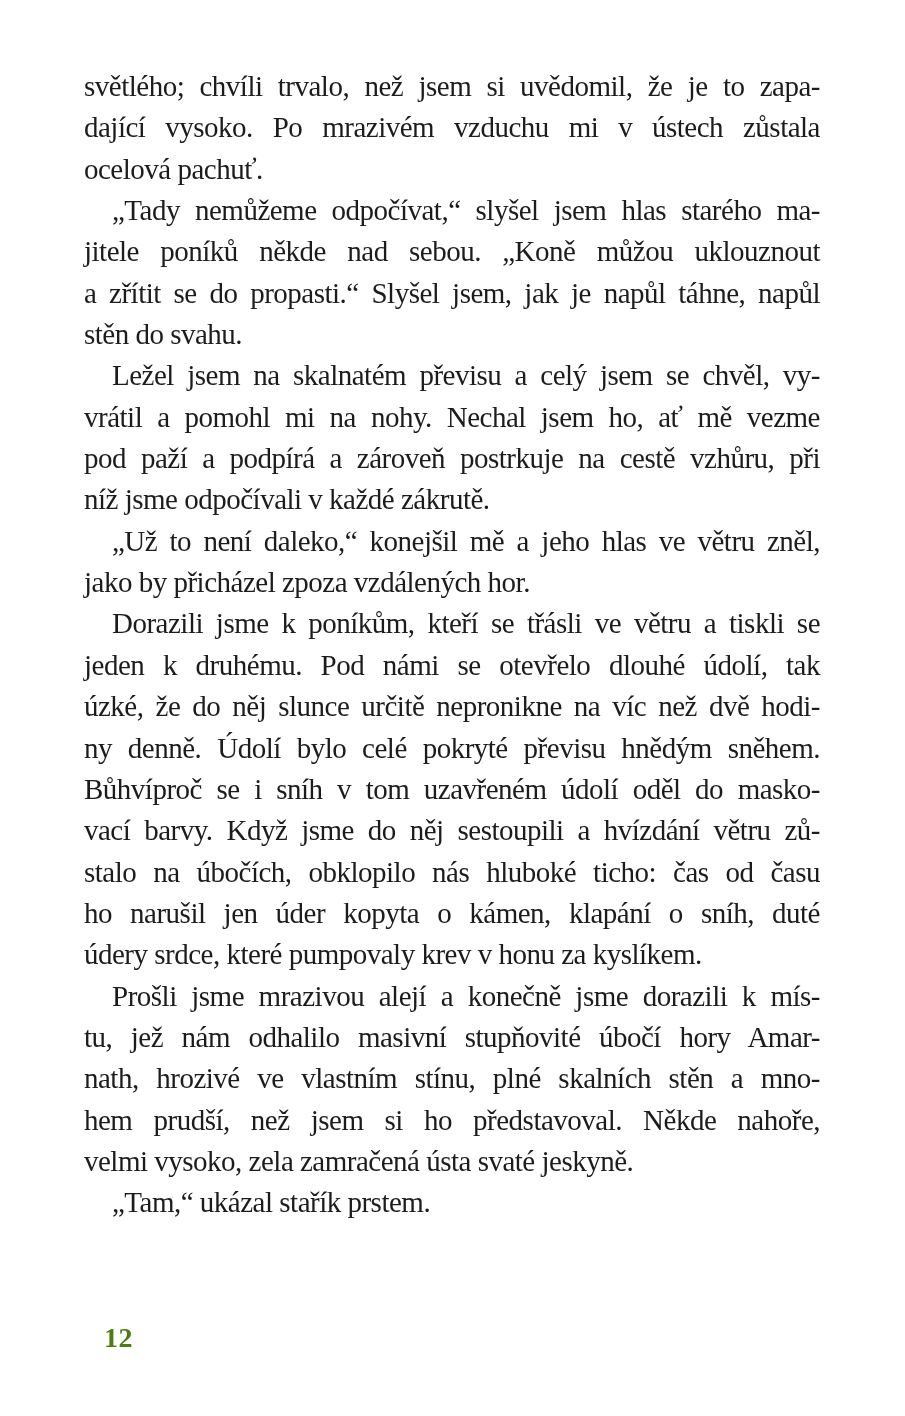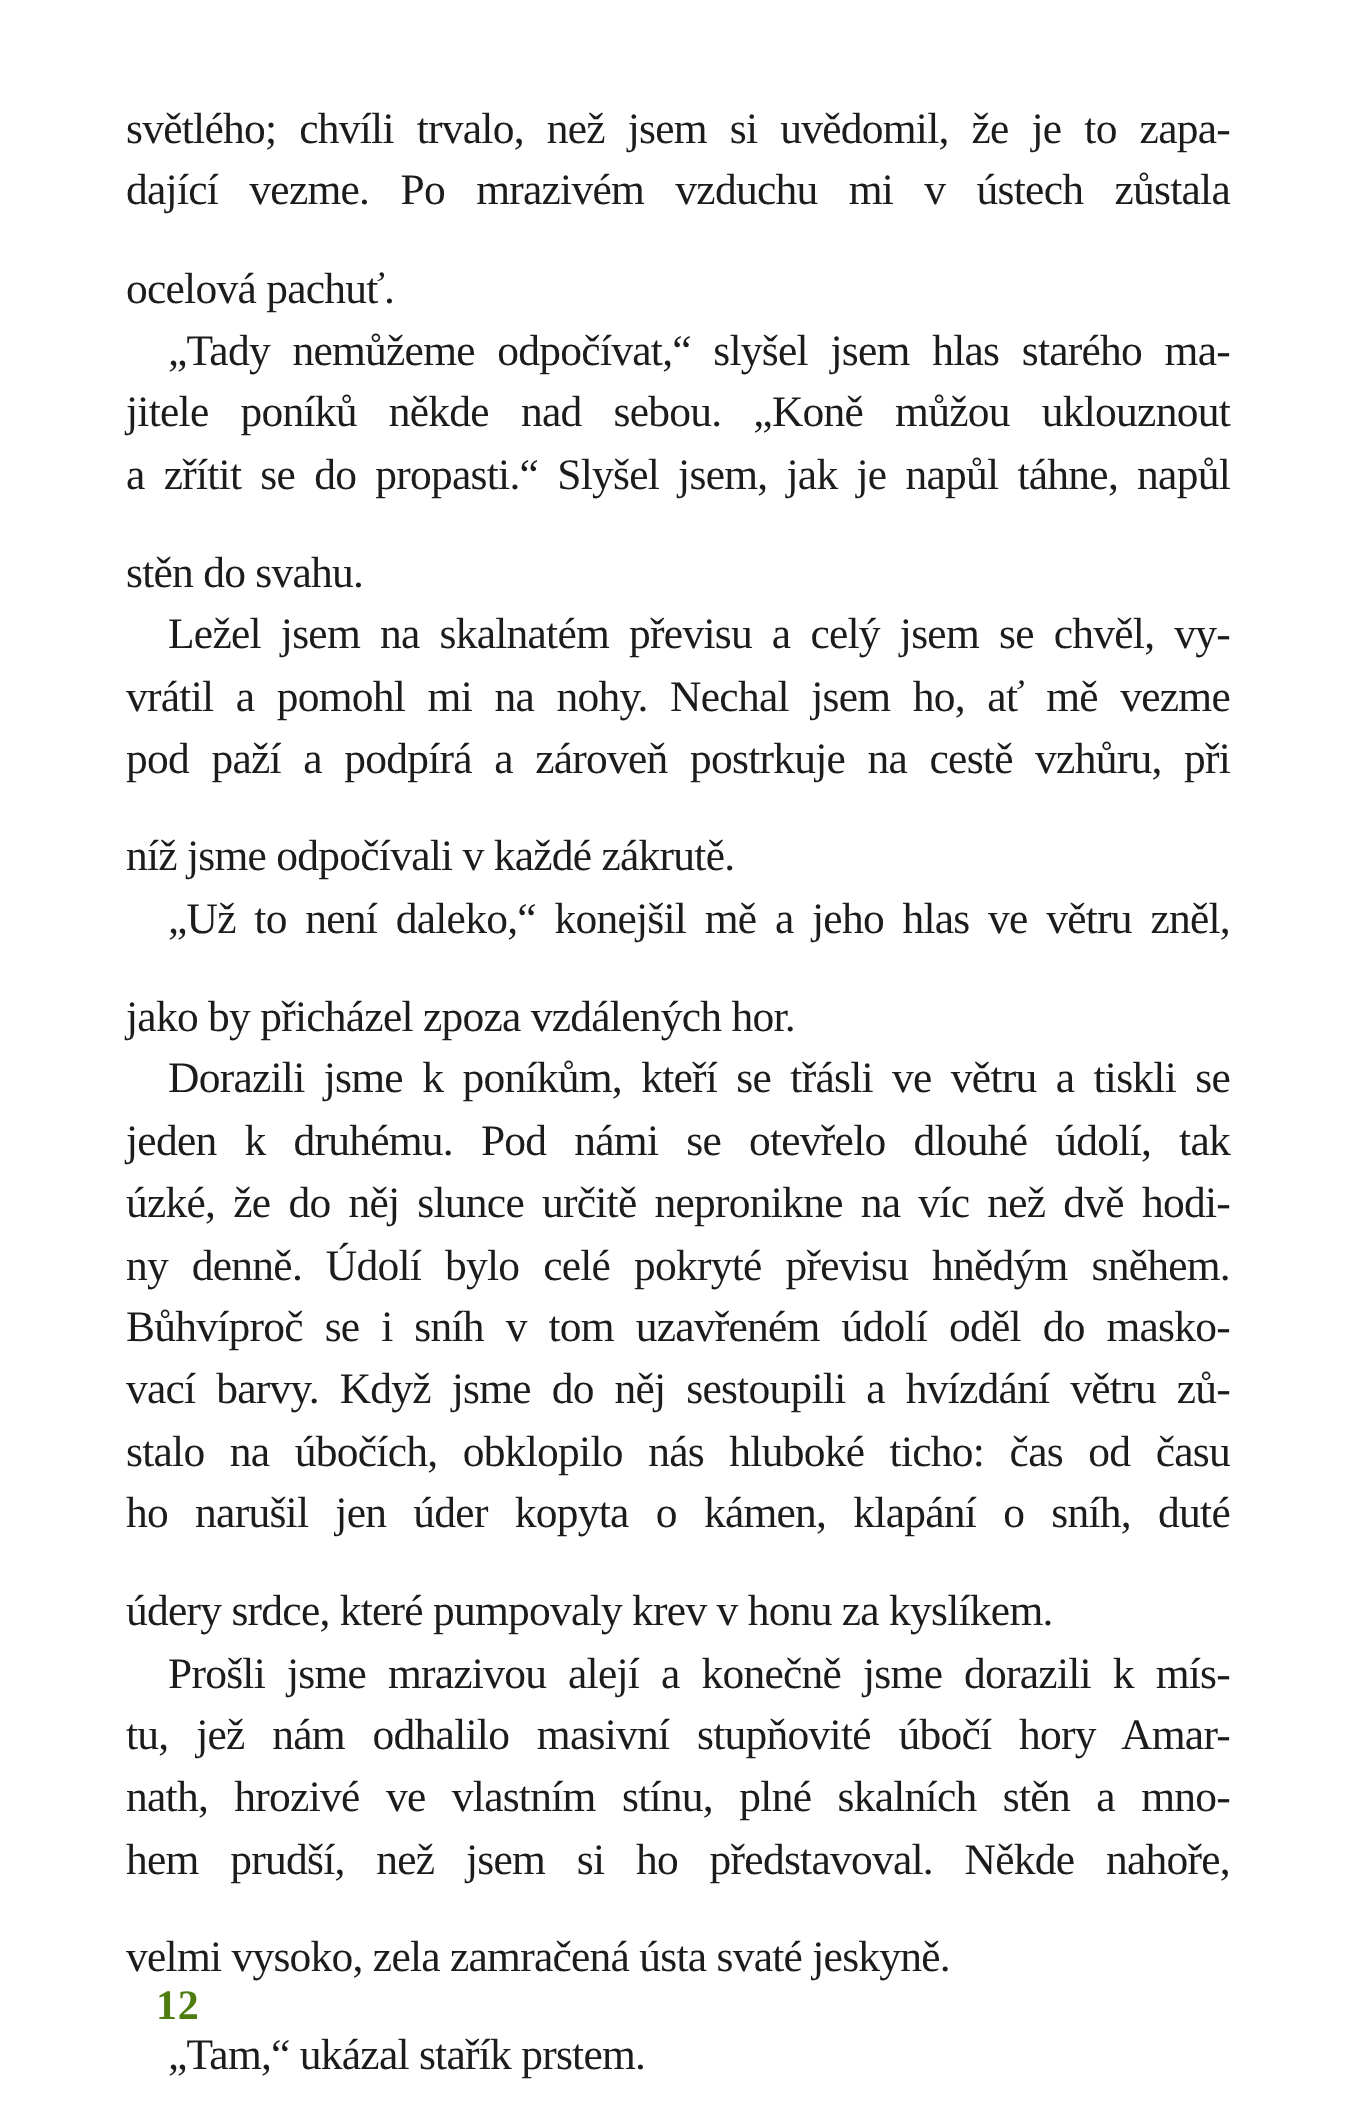--- a/index.html
+++ b/index.html
@@ -28,21 +28,20 @@
     font-size: 29px;
     line-height: 41.35px;
     letter-spacing: -0.5px;
     white-space: nowrap;
     text-align: justify;
     text-align-last: justify;
   }
   .line.last {
     text-align: left;
     text-align-last: left;
-    margin-top: 24px;
   }
   .line.indent {
     padding-left: 28px;
     text-align: center;
   }
   .page-number {
     position: absolute;
     left: 104px;
     top: 1323px;
     font-size: 28px;
@@ -51,21 +50,21 @@
     letter-spacing: 0.5px;
     color: #4d7c0f;
   }
 </style>
 </head>
 <body>
 
 <div class="page">
   <div class="text-block" id="text-block">
       <div class="line">světlého; chvíli trvalo, než jsem si uvědomil, že je to zapa-</div>
-      <div class="line">dající vezme. Po mrazivém vzduchu mi v ústech zůstala</div>
+      <div class="line">dající vysoko. Po mrazivém vzduchu mi v ústech zůstala</div>
       <div class="line last">ocelová pachuť.</div>
       <div class="line indent">„Tady nemůžeme odpočívat,“ slyšel jsem hlas starého ma-</div>
       <div class="line">jitele poníků někde nad sebou. „Koně můžou uklouznout</div>
       <div class="line">a zřítit se do propasti.“ Slyšel jsem, jak je napůl táhne, napůl</div>
       <div class="line last">stěn do svahu.</div>
       <div class="line indent">Ležel jsem na skalnatém převisu a celý jsem se chvěl, vy-</div>
       <div class="line">vrátil a pomohl mi na nohy. Nechal jsem ho, ať mě vezme</div>
       <div class="line">pod paží a podpírá a zároveň postrkuje na cestě vzhůru, při</div>
       <div class="line last">níž jsme odpočívali v každé zákrutě.</div>
       <div class="line indent">„Už to není daleko,“ konejšil mě a jeho hlas ve větru zněl,</div>

